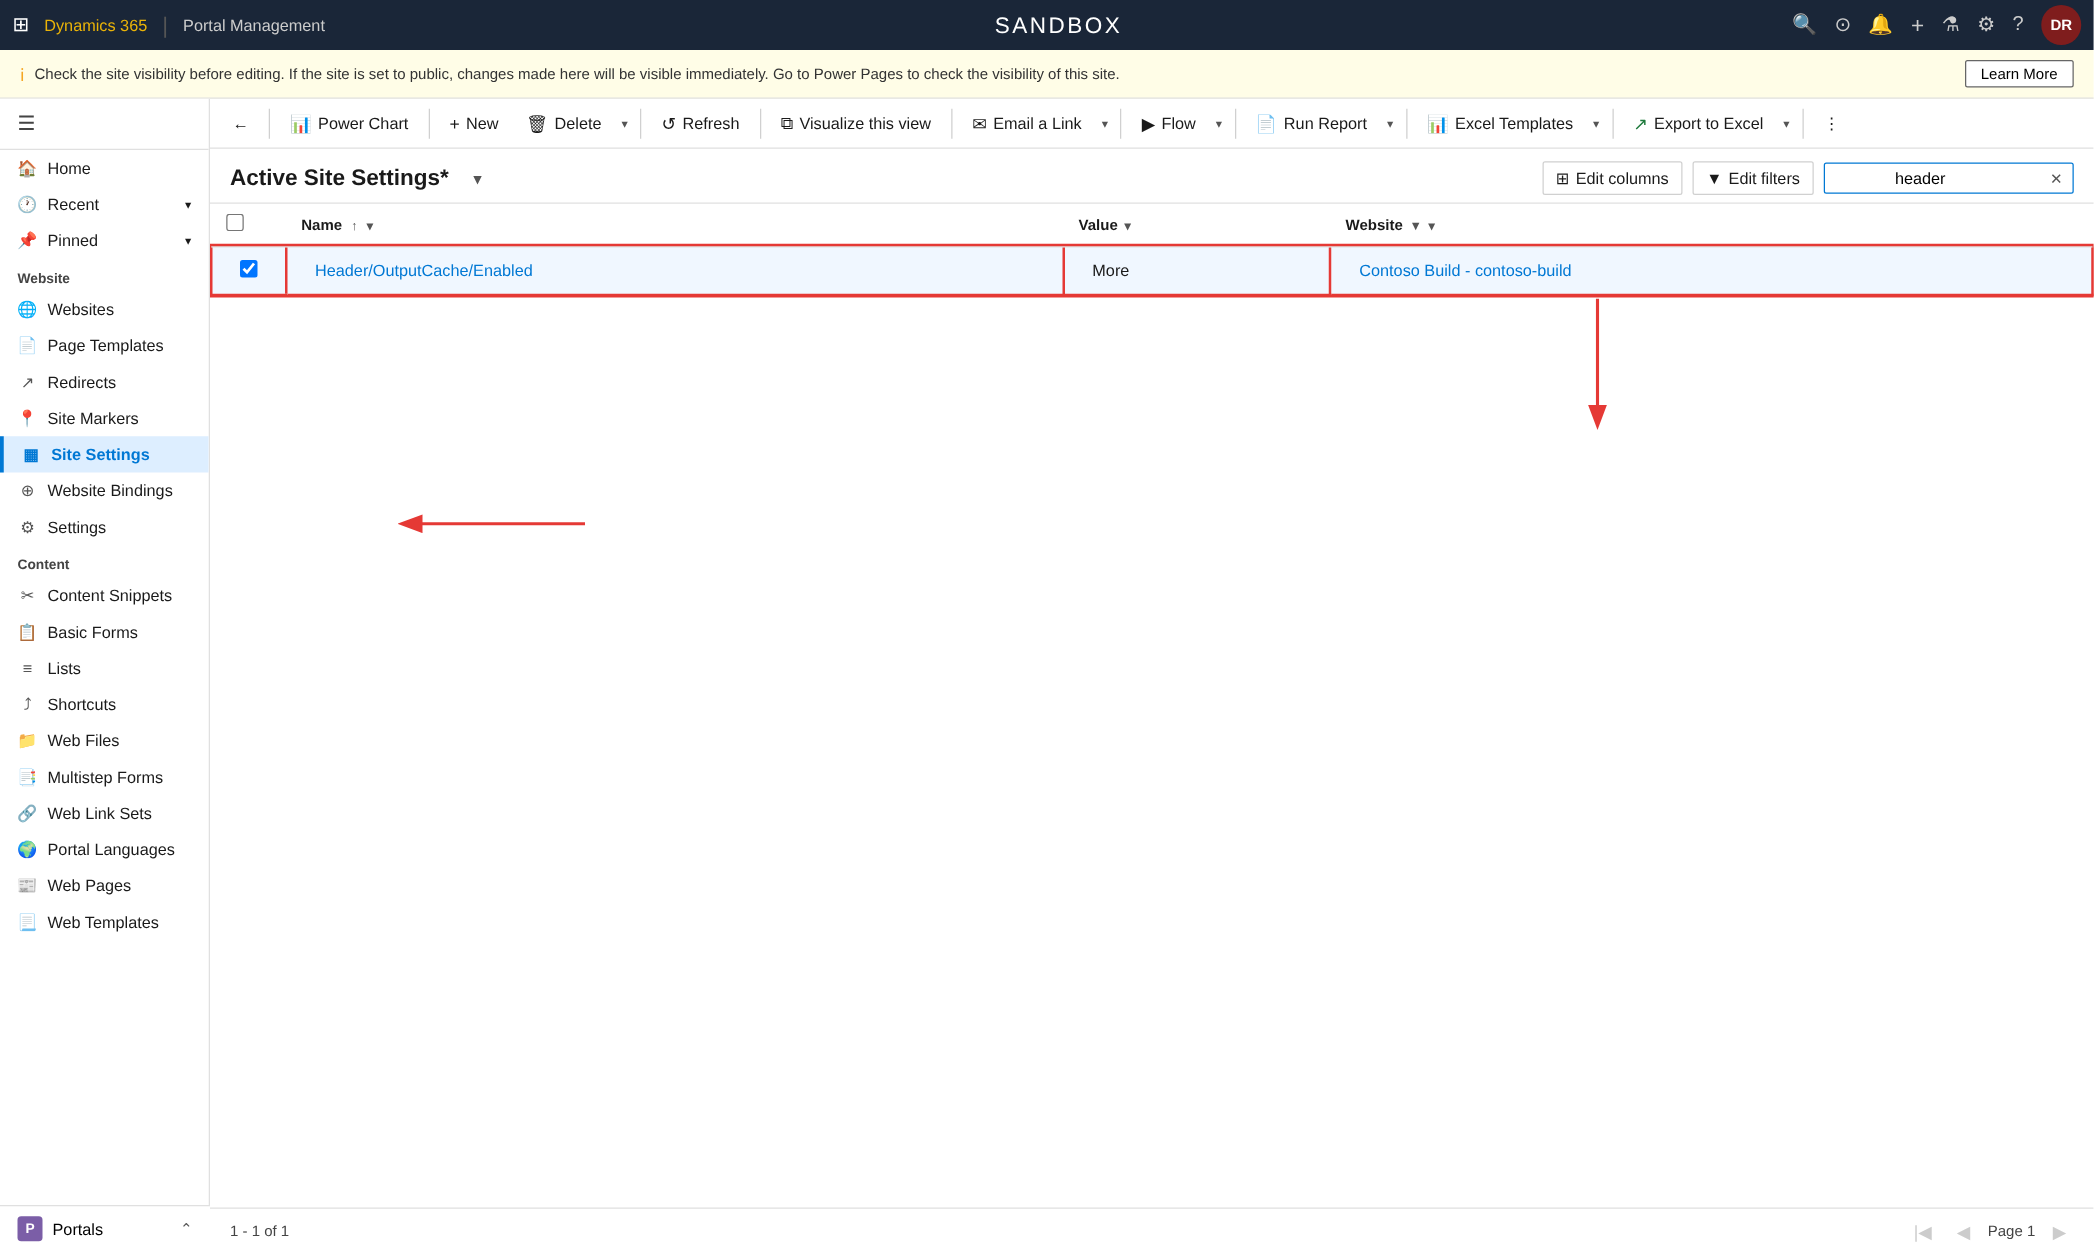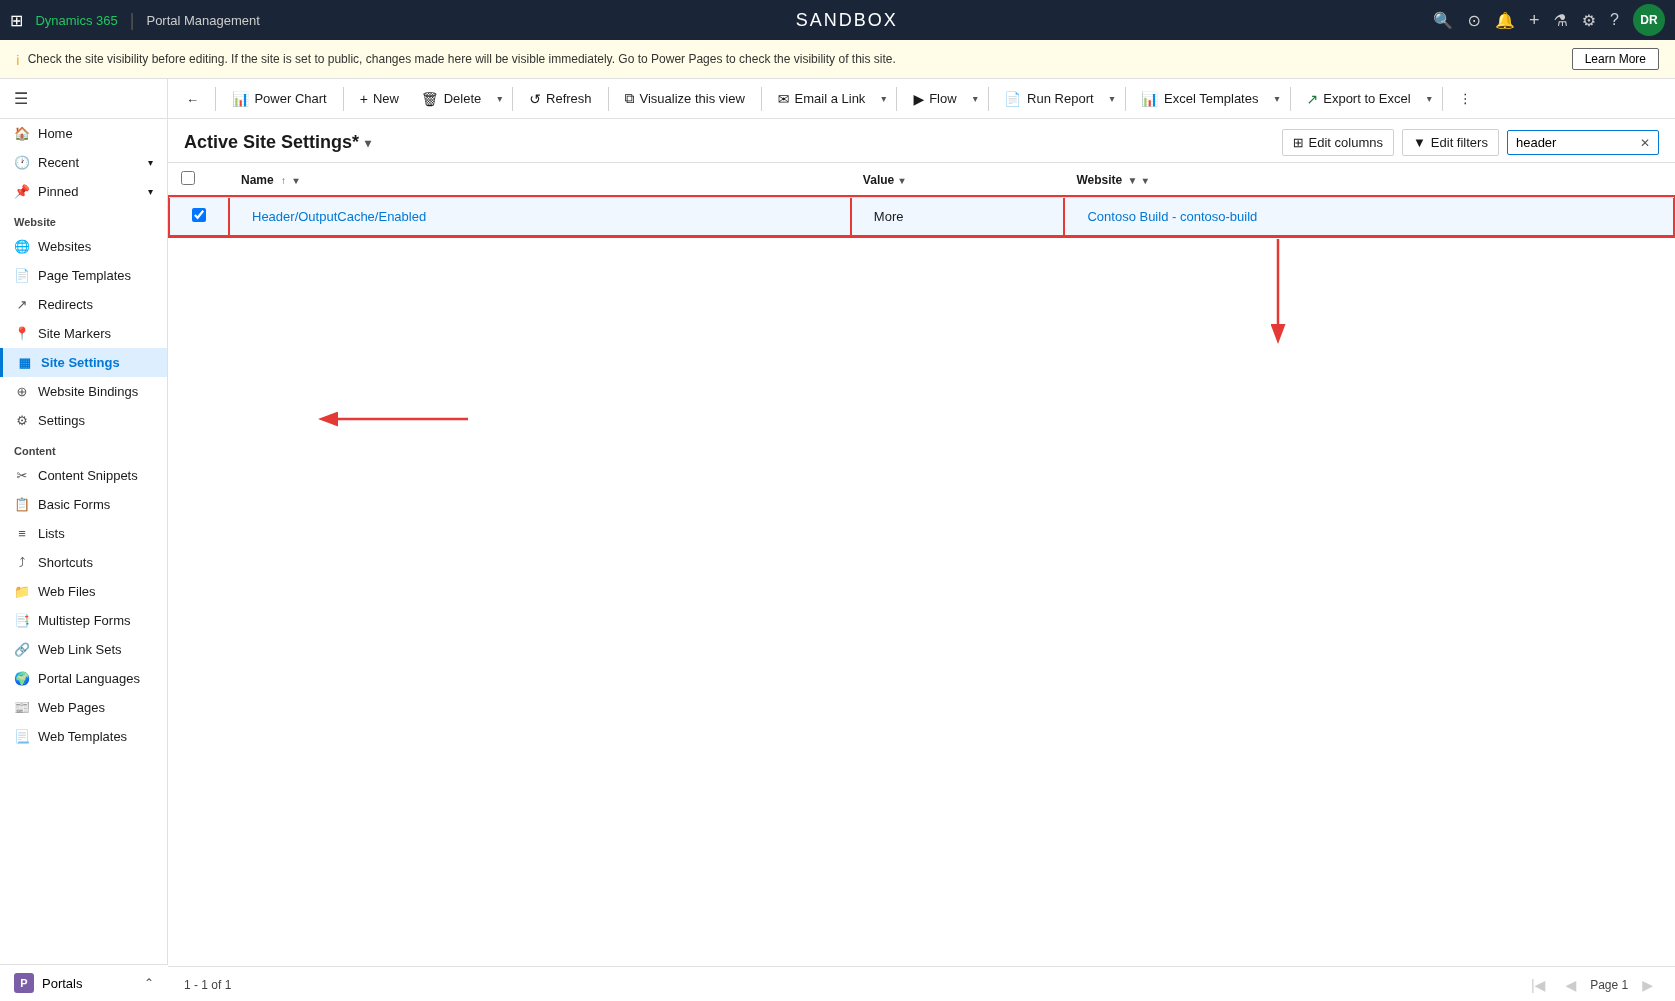--- a/index.html
+++ b/index.html
@@ -8,28 +8,28 @@
     
     .topbar {
       background: #1a2638;
       color: #fff;
       height: 40px;
       display: flex;
       align-items: center;
       padding: 0 10px;
       gap: 12px;
     }
-    .topbar-title { font-size: 13px; color: #22c55e; font-weight: 500; }
+    .topbar-title { font-size: 13px; color: #eab308; font-weight: 500; }
     .topbar-divider { color: #555; font-size: 18px; }
     .topbar-app { font-size: 13px; color: #ccc; }
     .topbar-center { flex: 1; text-align: center; font-size: 18px; font-weight: 400; letter-spacing: 2px; color: #fff; }
     .topbar-icons { display: flex; align-items: center; gap: 14px; color: #ccc; font-size: 16px; }
     .topbar-icon { cursor: pointer; }
     .topbar-avatar {
-      background: #15803d;
+      background: #7f1d1d;
       color: #fff;
       border-radius: 50%;
       width: 32px;
       height: 32px;
       display: flex;
       align-items: center;
       justify-content: center;
       font-size: 12px;
       font-weight: 600;
     }
@@ -177,21 +177,21 @@
       justify-content: space-between;
       padding: 10px 16px 6px 16px;
       border-bottom: 1px solid #e0e0e0;
     }
     .view-title {
       font-size: 18px;
       font-weight: 600;
       color: #1a1a1a;
       display: flex;
       align-items: center;
-      gap: 6px;
+      gap: 20px;
     }
     .view-title-chevron { font-size: 12px; color: #555; }
     .view-actions {
       display: flex;
       align-items: center;
       gap: 8px;
     }
     .view-action-btn {
       display: flex;
       align-items: center;
@@ -212,20 +212,21 @@
       padding: 4px 8px;
       gap: 4px;
       background: #fff;
       min-width: 140px;
     }
     .search-input {
       border: none;
       outline: none;
       font-size: 13px;
       width: 120px;
+      margin-left: 48px;
     }
     .search-clear { cursor: pointer; color: #555; font-size: 12px; }
 
     
     .table-area {
       flex: 1;
       overflow: auto;
       padding: 0;
       position: relative;
     }

